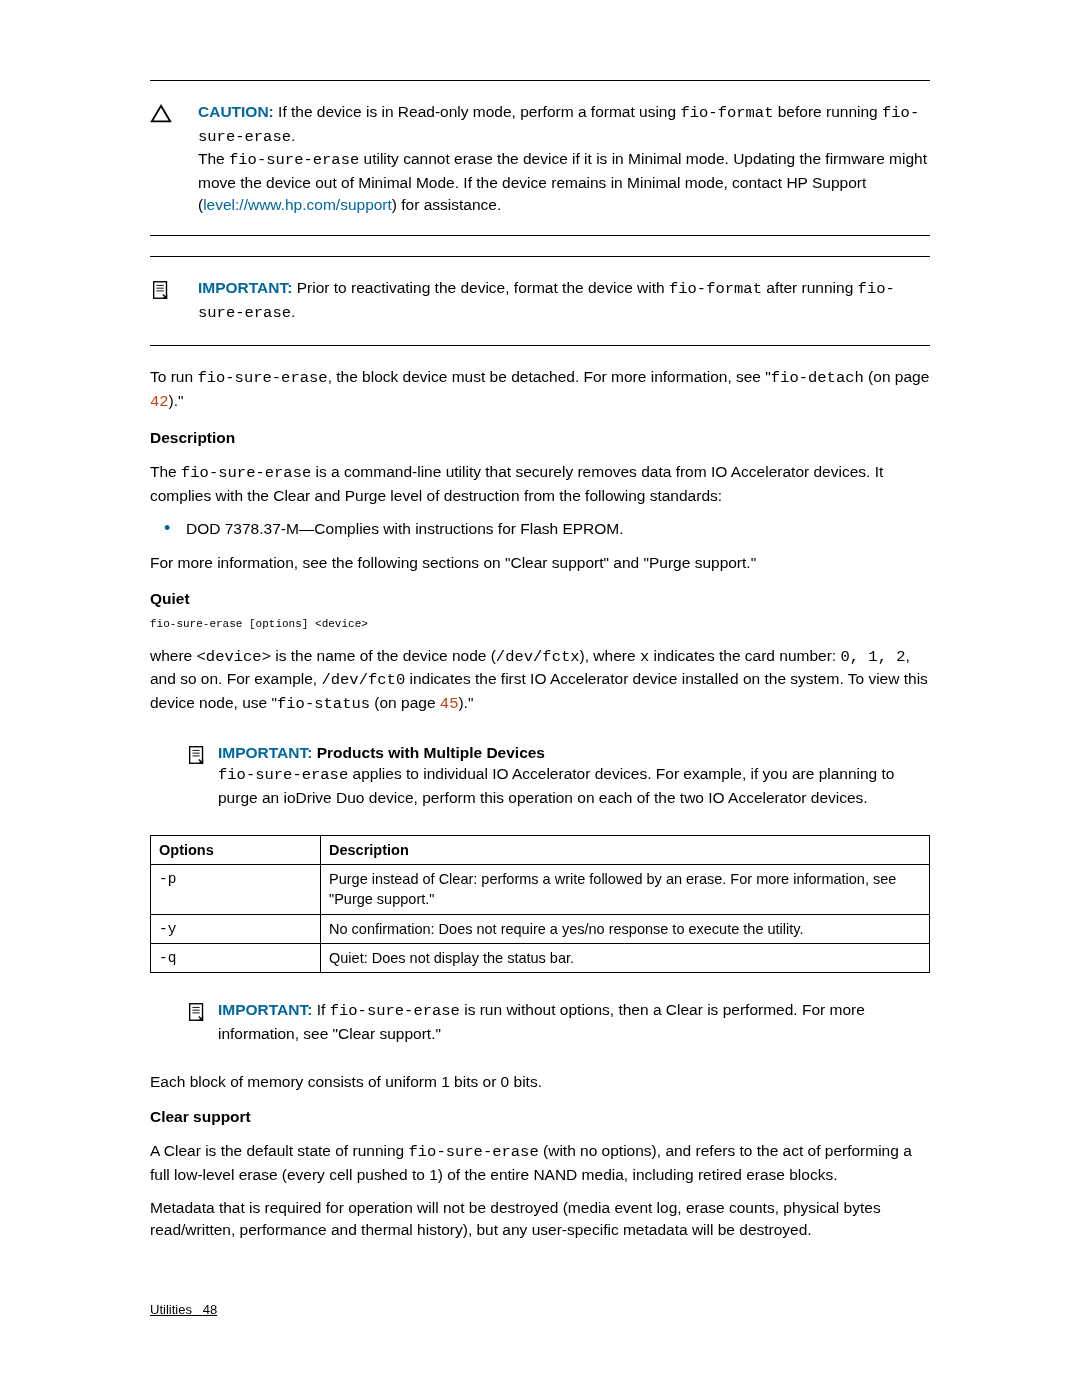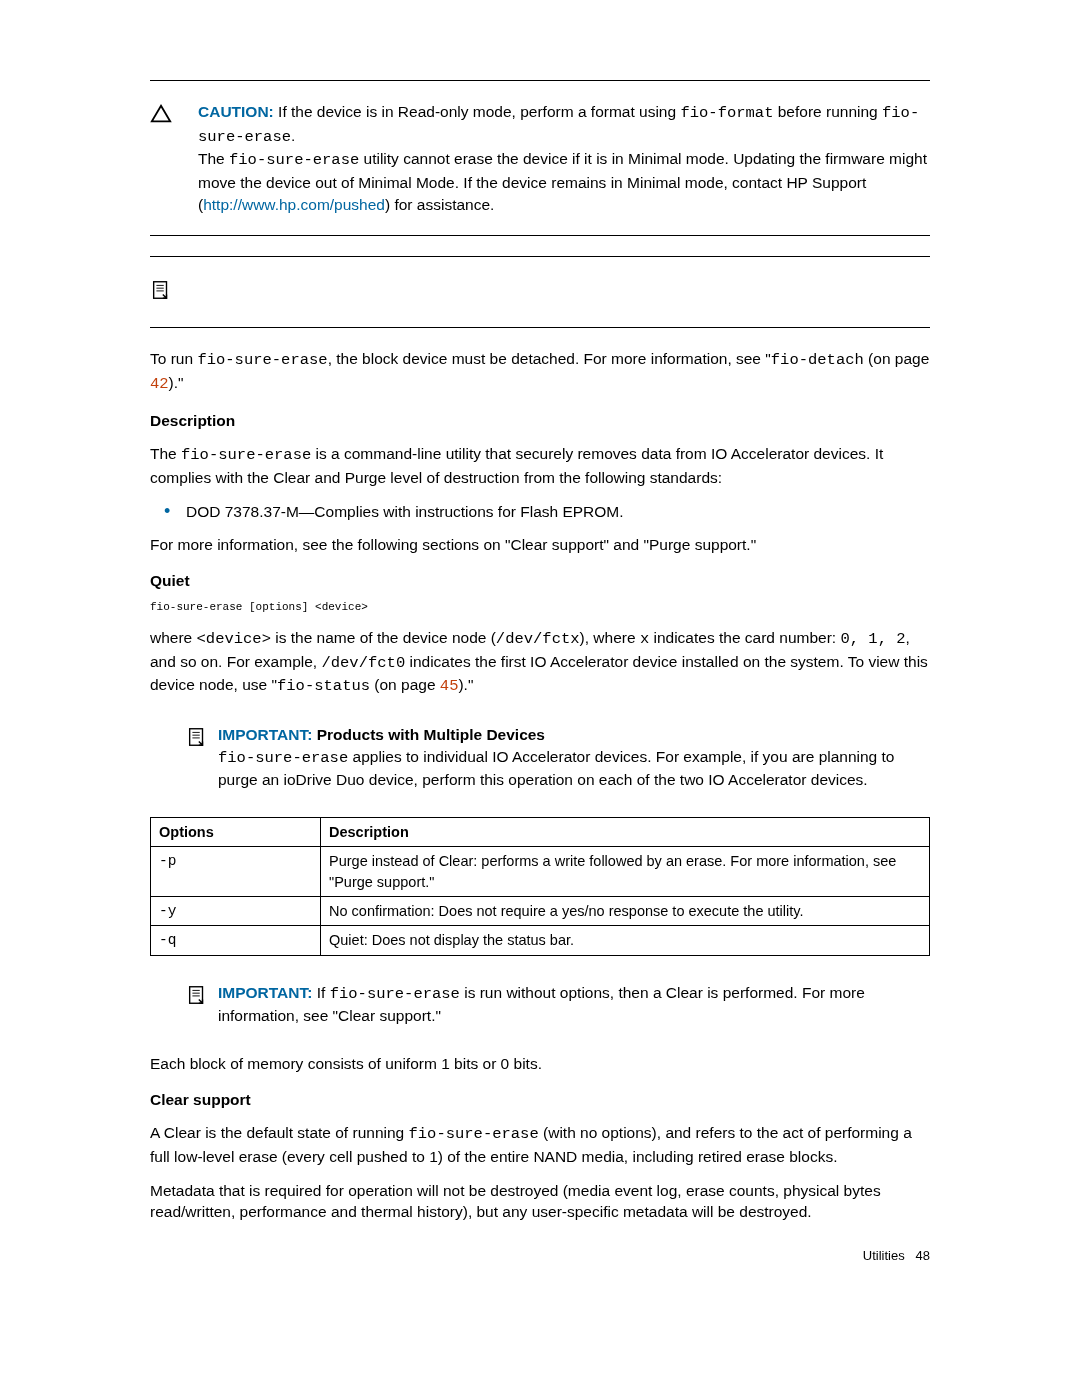--- a/index.html
+++ b/index.html
@@ -63,51 +63,56 @@
   }
   table.opts th, table.opts td {
     border: 1px solid #000;
     padding: 4px 8px;
     text-align: left;
     vertical-align: top;
   }
   table.opts th { font-weight: bold; }
   .col-opt { width: 170px; }
   .footer {
-    text-align: right;
-    margin-top: 24px;
+    text-align: left;
+    margin-top: 60px;
     font-size: 13px;
+    text-decoration: underline;
   }
 </style>
 </head>
 <body>
 
 <div class="callout">
   <div class="callout-icon">
     <svg viewBox="0 0 24 24">
         <path d="M12 3 L22 20 L2 20 Z" fill="none" stroke="#000" stroke-width="2"></path>
       </svg>
   </div>
   <div class="callout-body">
     <span class="caution-label">CAUTION:</span>
     <span>If the device is in Read-only mode, perform a format using </span><span class="mono">fio-format</span><span> before running </span><span class="mono">fio-sure-erase</span><span>.</span><br>
-    <span>The </span><span class="mono">fio-sure-erase</span><span> utility cannot erase the device if it is in Minimal mode. Updating the firmware might move the device out of Minimal Mode. If the device remains in Minimal mode, contact HP Support (</span><a class="link">http://www.hp.com/pushed</a><span>) for assistance.</span>
+    <span>The </span><span class="mono">fio-sure-erase</span><span> utility cannot erase the device if it is in Minimal mode. Updating the firmware might move the device out of Minimal Mode. If the device remains in Minimal mode, contact HP Support (</span><a class="link">level://www.hp.com/support</a><span>) for assistance.</span>
   </div>
 </div>
 
 <div class="callout">
   <div class="callout-icon">
     <svg viewBox="0 0 24 24">
         <rect x="4" y="3" width="14" height="18" fill="none" stroke="#000" stroke-width="1.5"></rect>
         <path d="M14 17 L18 21 M18 17 L18 21 L14 21" fill="none" stroke="#000" stroke-width="1.5"></path>
         <line x1="7" y1="7" x2="15" y2="7" stroke="#000"></line>
         <line x1="7" y1="10" x2="15" y2="10" stroke="#000"></line>
         <line x1="7" y1="13" x2="15" y2="13" stroke="#000"></line>
       </svg>
   </div>
+  <div class="callout-body">
+    <span class="important-label">IMPORTANT:</span>
+    <span>Prior to reactivating the device, format the device with </span><span class="mono">fio-format</span><span> after running </span><span class="mono">fio-sure-erase</span><span>.</span>
+  </div>
 </div>
 
 <p class="body-para">
   <span>To run </span><span class="mono">fio-sure-erase</span><span>, the block device must be detached. For more information, see "</span><span class="mono">fio-detach</span><span> (on page </span><span class="page-ref">42</span><span>)."</span>
 </p>
 
 <p class="heading">Description</p>
 
 <p class="body-para">
   <span>The </span><span class="mono">fio-sure-erase</span><span> is a command-line utility that securely removes data from IO Accelerator devices. It complies with the Clear and Purge level of destruction from the following standards:</span>

